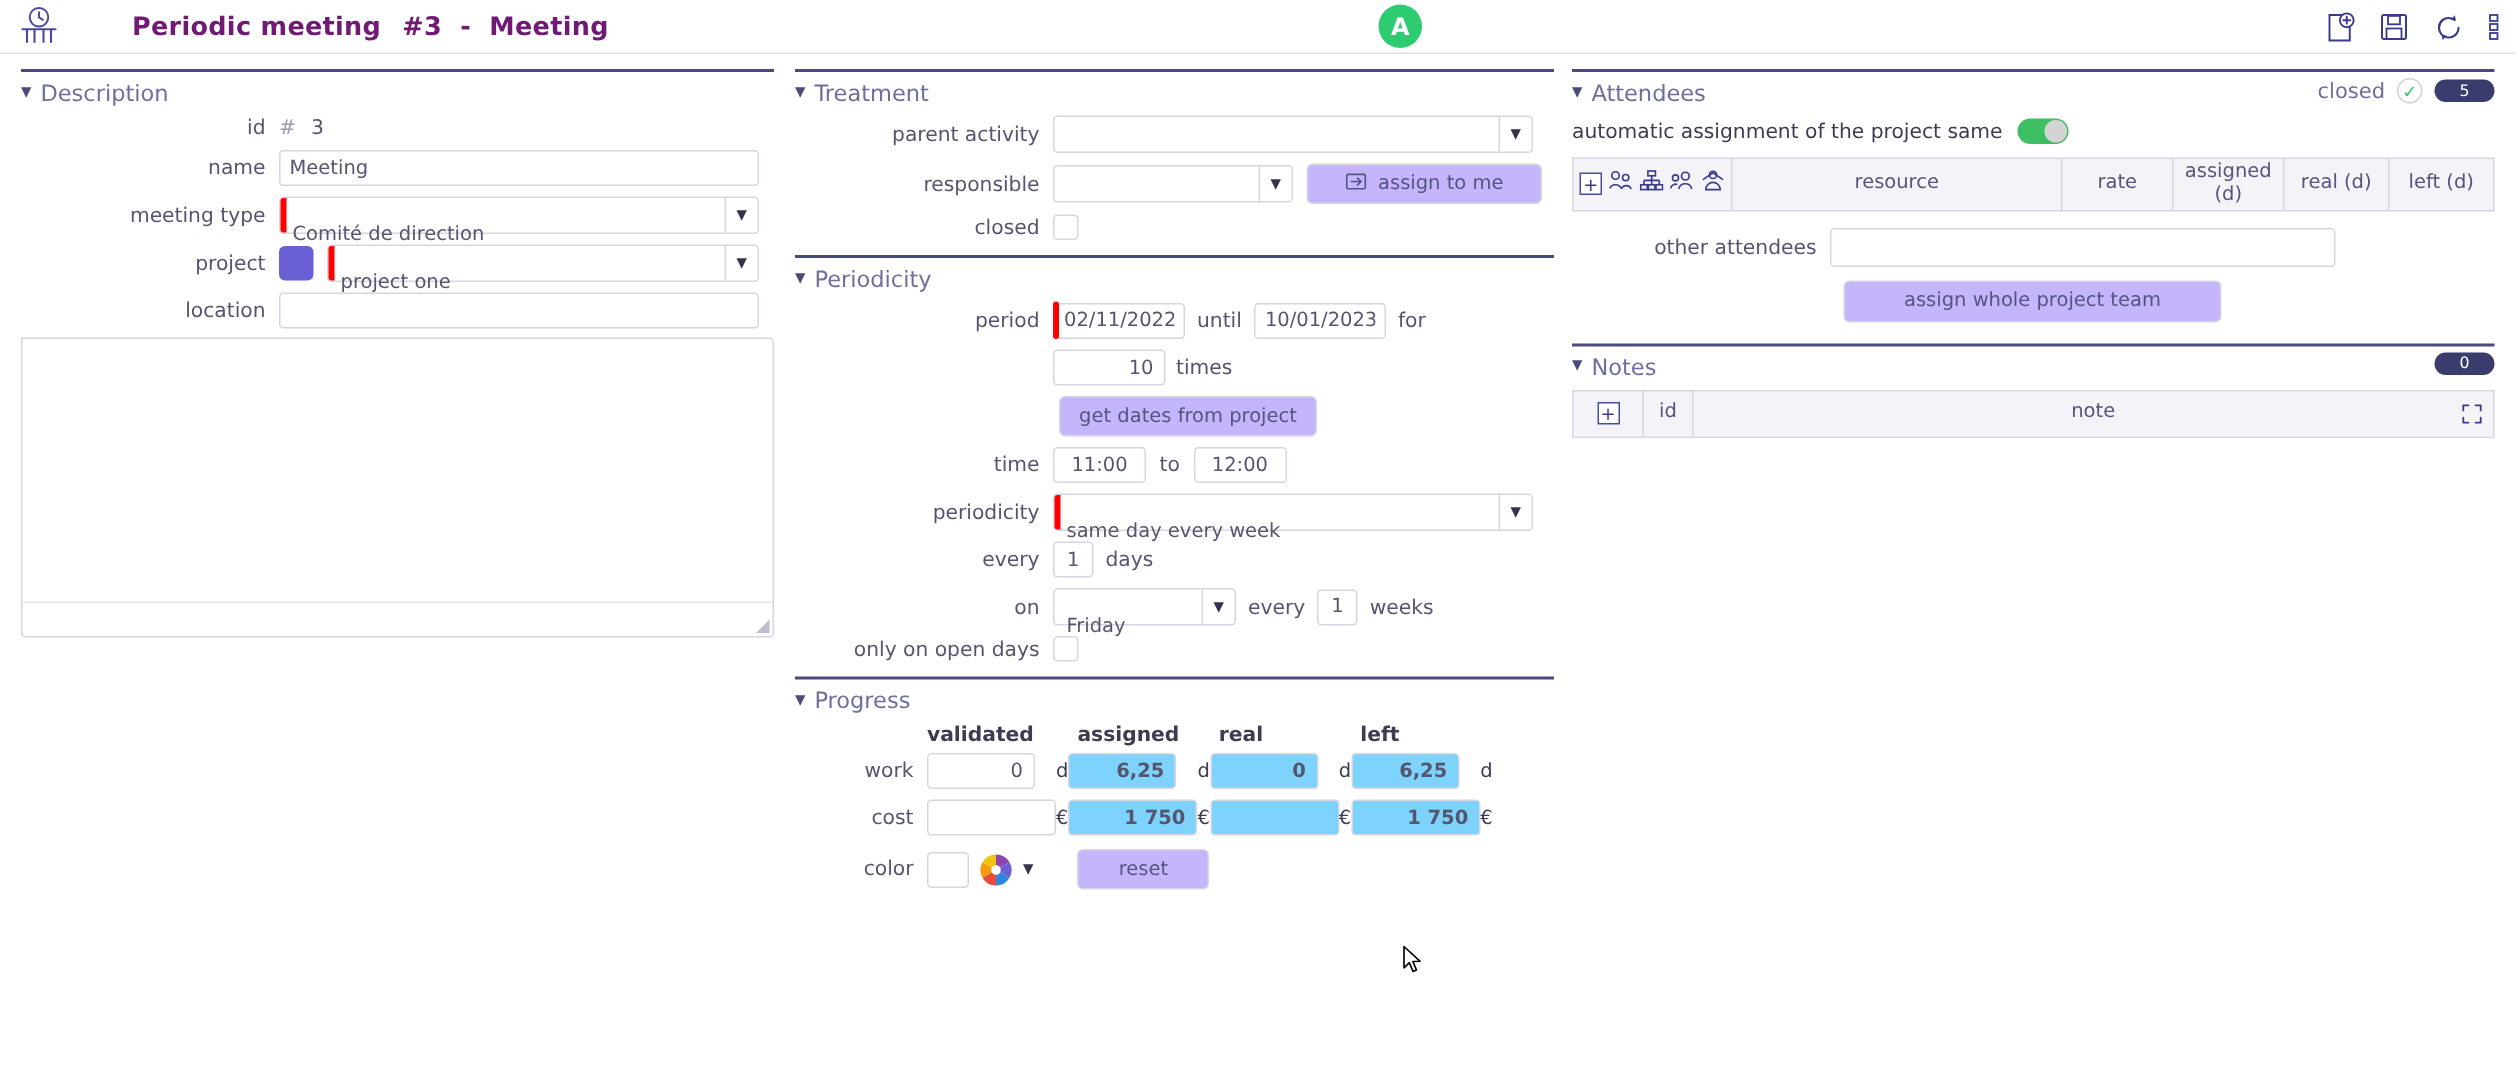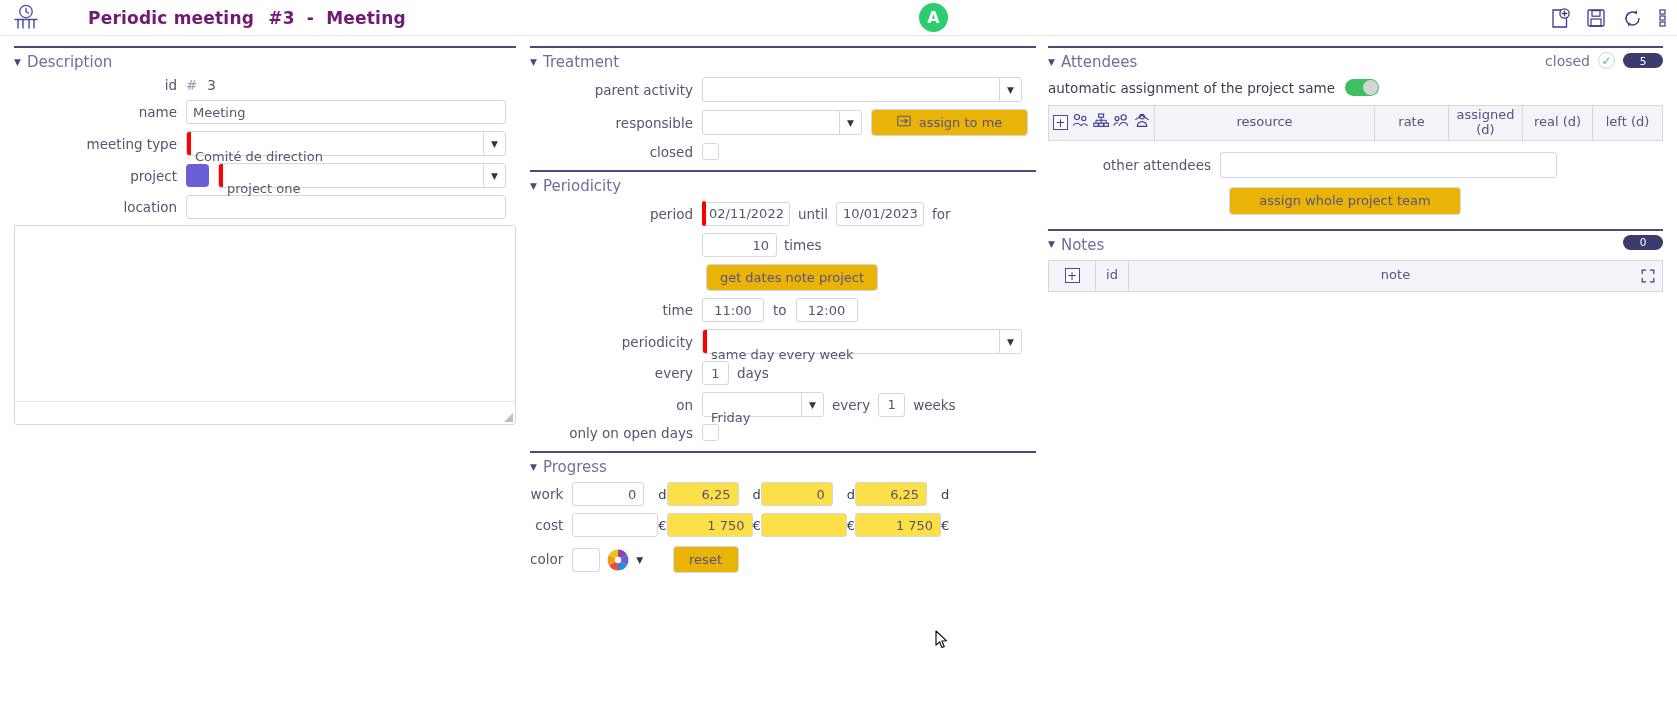--- a/index.html
+++ b/index.html
@@ -66,21 +66,21 @@
   .val { color: #55556f; }
   .hash { color: #9a9ab0; margin-right: 10px; }
 
   input.fld, .fakefld {
     height: 24px; border: 1px solid #d6d6e0; border-radius: 3px;
     background: #fff; font-family: inherit; font-size: 13px;
     color: #55556f; padding: 0 6px; outline: none;
   }
   input.fld::placeholder { color: #b5b5c4; }
   .fld.num { text-align: right; padding-right: 7px; }
-  .fld.ro { background: #fde047; }
+  .fld.ro { background: #7dd3fc; font-weight: bold; }
 
   
   .combo {
     height: 25px; border: 1px solid #d6d6e0; border-radius: 3px;
     background: #fff; display: flex; align-items: center;
     position: relative; font-size: 13px; color: #55556f;
   }
   .combo .ctext { padding-left: 8px; flex: 1; white-space: nowrap; overflow: hidden; margin-top: 25px; }
   .combo .carrow {
     width: 22px; height: 100%; border-left: 1px solid #d6d6e0;
@@ -98,21 +98,21 @@
 
   .swatch { width: 23px; height: 23px; border-radius: 4px; background: #6b5fd6; }
 
   .chk {
     width: 17px; height: 17px; border: 1px solid #d6d6e0;
     border-radius: 3px; background: #fff; cursor: pointer;
   }
 
   .btn {
     height: 27px; border: 1px solid #d6d6e0; border-radius: 4px;
-    background: #eab308; color: #55557e; font-size: 13px;
+    background: #c4b5fd; color: #55557e; font-size: 13px;
     padding: 0 12px; display: inline-flex; align-items: center;
     justify-content: center; gap: 7px; cursor: pointer;
     font-family: inherit;
   }
 
   
   .agenda-tabs { display: flex; align-items: flex-end; position: relative; margin-top: 10px; }
   .agenda-tab {
     border: 1px solid #d6d6e0; border-bottom: 1px solid #fff;
     border-radius: 4px 4px 0 0; background: #fff;
@@ -355,21 +355,21 @@
 
         <div class="row">
           <div style="width:172px"></div>
           <input class="fld num" style="width: 75px;" value="10">
           <span class="mini-lbl" style="margin-left:7px">times</span>
         </div>
 
         <div class="row">
           <div style="width:176px"></div>
           <button class="btn" style="width:172px">
-            <span>get dates note project</span>
+            <span>get dates from project</span>
           </button>
         </div>
 
         <div class="row">
           <div class="lbl lbl-mid">time</div>
           <input class="fld" style="width: 62px; text-align: center;" value="11:00">
           <span class="mini-lbl" style="margin:0 9px">to</span>
           <input class="fld" style="width: 62px; text-align: center;" value="12:00">
         </div>
 
@@ -407,20 +407,31 @@
 
       <div class="section">
         <div class="sec-rule"></div>
         <div class="sec-head">
           <span class="caret">▼</span>
           <span class="title">Progress</span>
         </div>
 
         <table class="prog-tbl">
           <tbody>
+              <tr>
+            <td style="width:88px"></td>
+            <td style="font-weight:bold;padding-bottom:4px">validated</td>
+            <td></td>
+            <td style="font-weight:bold;padding-bottom:4px;padding-left:6px">assigned</td>
+            <td></td>
+            <td style="font-weight:bold;padding-bottom:4px;padding-left:6px">real</td>
+            <td></td>
+            <td style="font-weight:bold;padding-bottom:4px;padding-left:6px">left</td>
+            <td></td>
+          </tr>
           <tr>
             <td class="lbl" style="text-align:right;padding-right:9px">work</td>
             <td><input class="fld num" style="width: 72px;" value="0"></td>
             <td class="unit">d</td>
             <td><input class="fld num ro" style="width: 72px;" readonly="" value="6,25"></td>
             <td class="unit">d</td>
             <td><input class="fld num ro" style="width: 72px;" readonly="" value="0"></td>
             <td class="unit">d</td>
             <td><input class="fld num ro" style="width: 72px;" readonly="" value="6,25"></td>
             <td class="unit">d</td>
@@ -452,21 +463,21 @@
                       <path d="M11 11 L2 5.8 A10.4 10.4 0 0 1 11 0.6 Z" fill="#f1c40f"></path>
                       <circle cx="11" cy="11" r="3.2" fill="#ffffff"></circle>
                     </g>
                   </svg>
                 </span>
                 <span style="font-size:9px;color:#33334d">▼</span>
               </div>
             </td>
             <td></td>
             <td colspan="2" style="padding-left:6px;padding-top:2px">
-              <button class="btn" style="width:66px">
+              <button class="btn" style="width:88px">
                 <span>reset</span>
               </button>
             </td>
             <td></td>
                 <td></td>
                 <td></td>
                 <td></td>
           </tr>
         </tbody>
           </table>
@@ -551,21 +562,21 @@
         </tbody>
           </table>
 
         <div class="row" style="margin-top:11px">
           <div class="lbl" style="width:172px">other attendees</div>
           <input class="fld" style="width: 337px; height: 26px;" value="">
         </div>
 
         <div class="row" style="margin-top:9px">
           <div style="width:181px"></div>
-          <button class="btn" style="width:232px;height:28px">
+          <button class="btn" style="width:252px;height:28px">
             <span>assign whole project team</span>
           </button>
         </div>
       </div>
 
       <div class="section" style="margin-top:14px">
         <div class="sec-rule"></div>
         <div class="sec-head">
           <span class="caret">▼</span>
           <span class="title">Notes</span>

